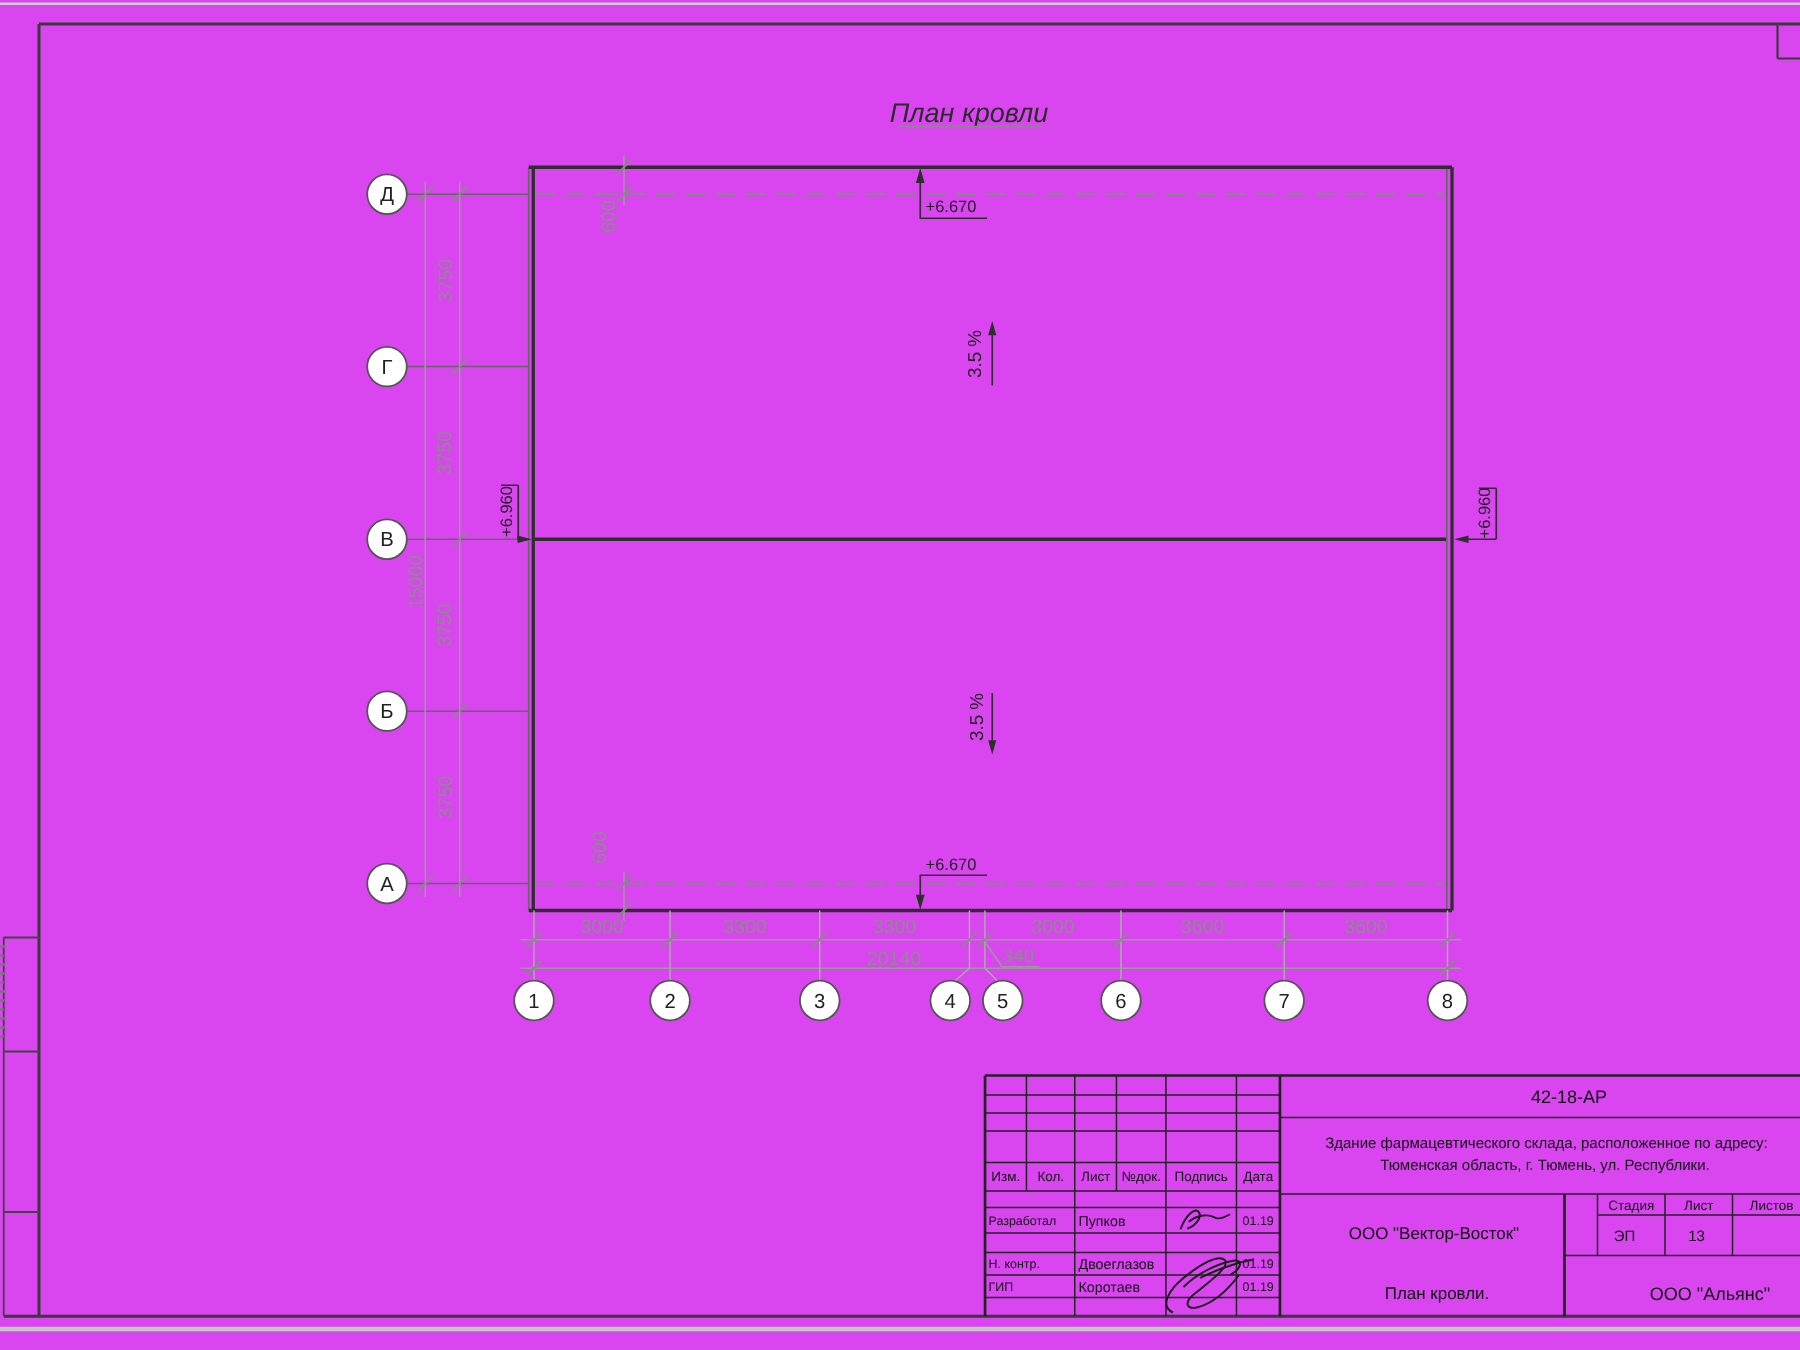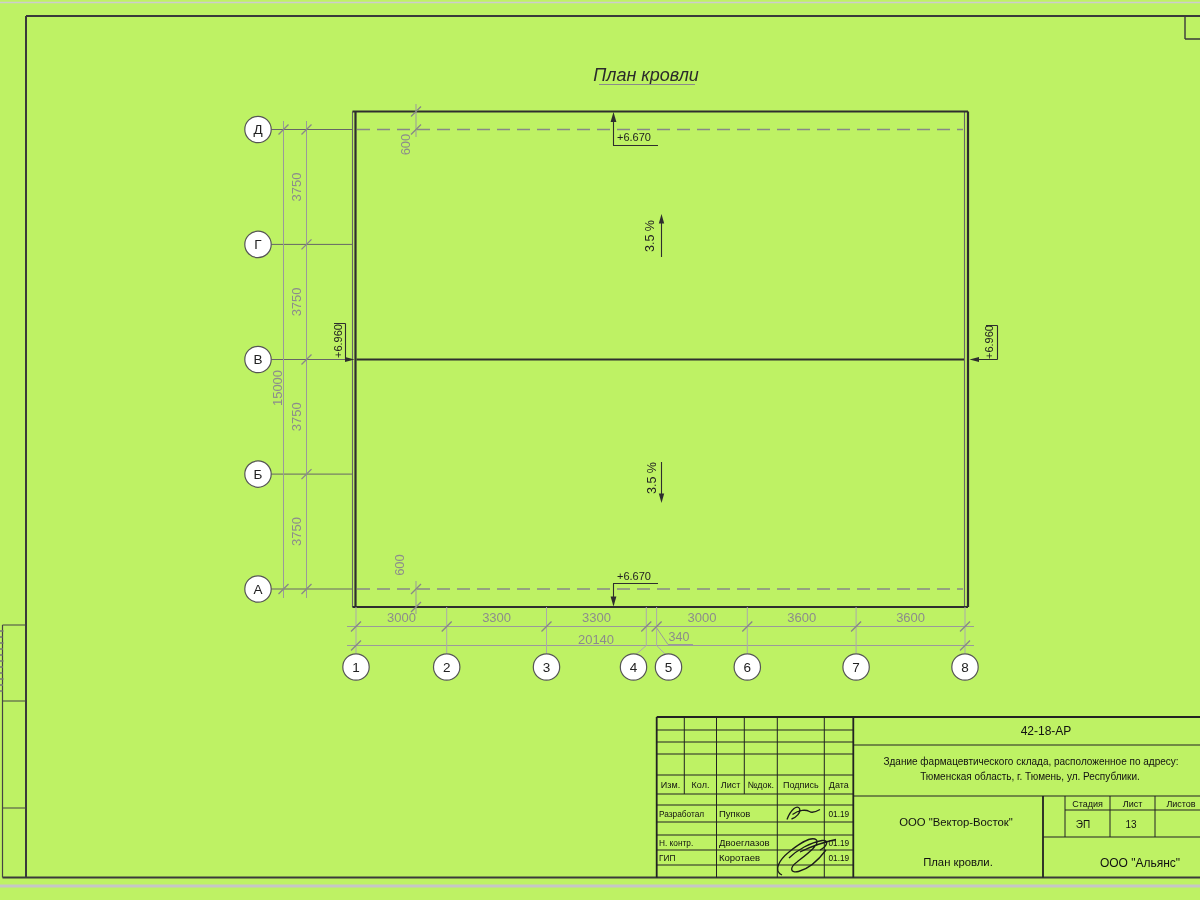--- a/index.html
+++ b/index.html
@@ -1,16 +1,16 @@
 <!DOCTYPE html>
 <html><head>
 <meta charset="utf-8">
 <style>
   html,body{margin:0;padding:0;background:#ffffff;}
-  .sheet{position:relative;width:1200px;height:900px;background:#bef264;overflow:hidden;
+  .sheet{position:relative;width:1200px;height:900px;background:#d946ef;overflow:hidden;
          font-family:"Liberation Sans",sans-serif;}
   svg{display:block}
   text{font-family:"Liberation Sans",sans-serif;fill:#2b2b2b;}
   .t-title{font-size:18px;font-style:italic;fill:#2b2b2b;}
   .t-dim{font-size:13px;fill:#8c8c8c;}
   .t-dim-s{font-size:12.5px;fill:#8c8c8c;}
   .t-axis{font-size:13.5px;fill:#222;}
   .t-elev{font-size:11px;fill:#222;}
   .t-slope{font-size:12.5px;fill:#222;}
   .t-stamp-s{font-size:8.3px;fill:#111;}

